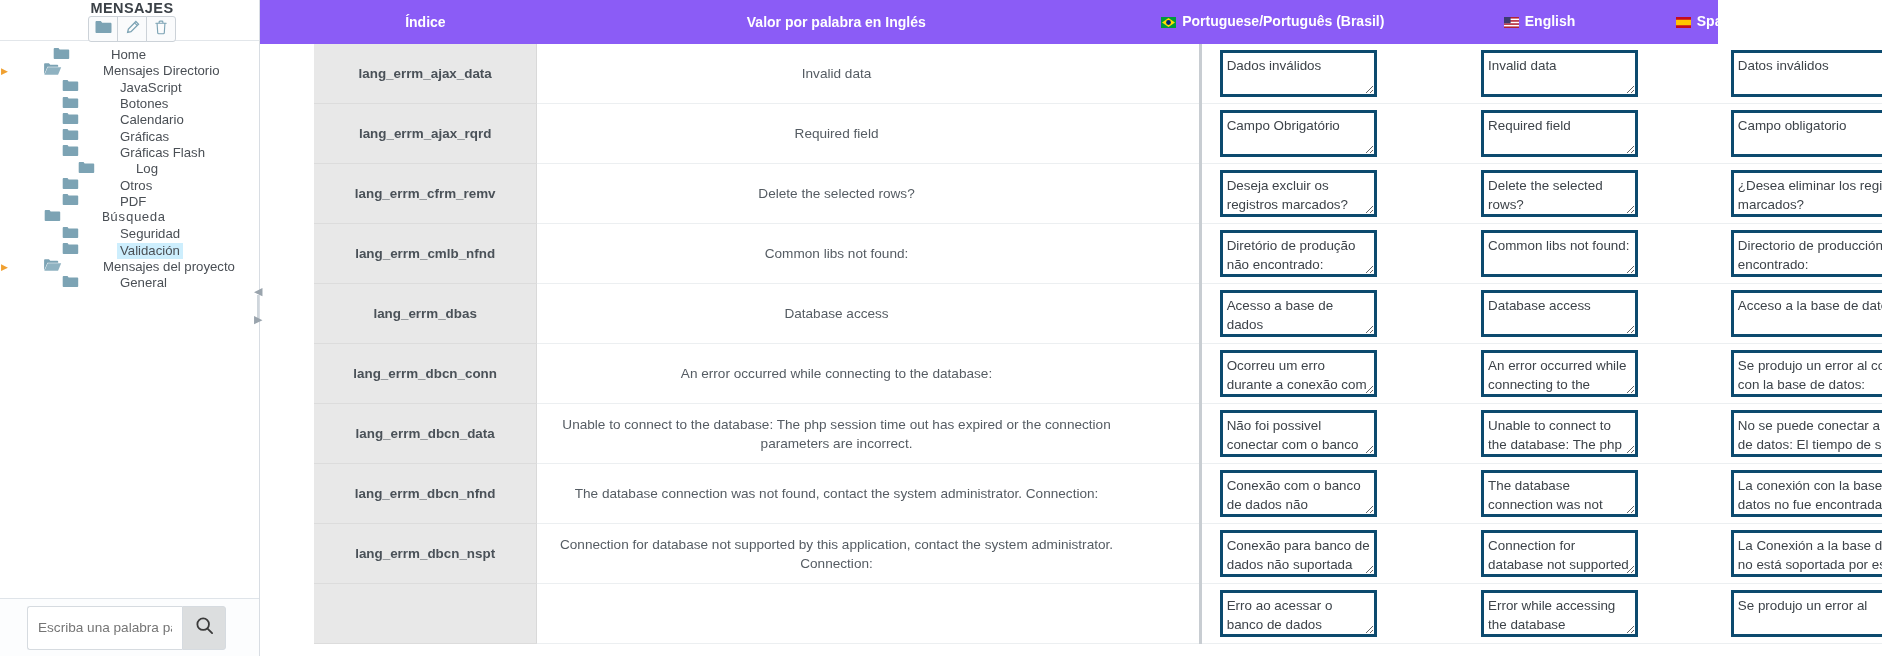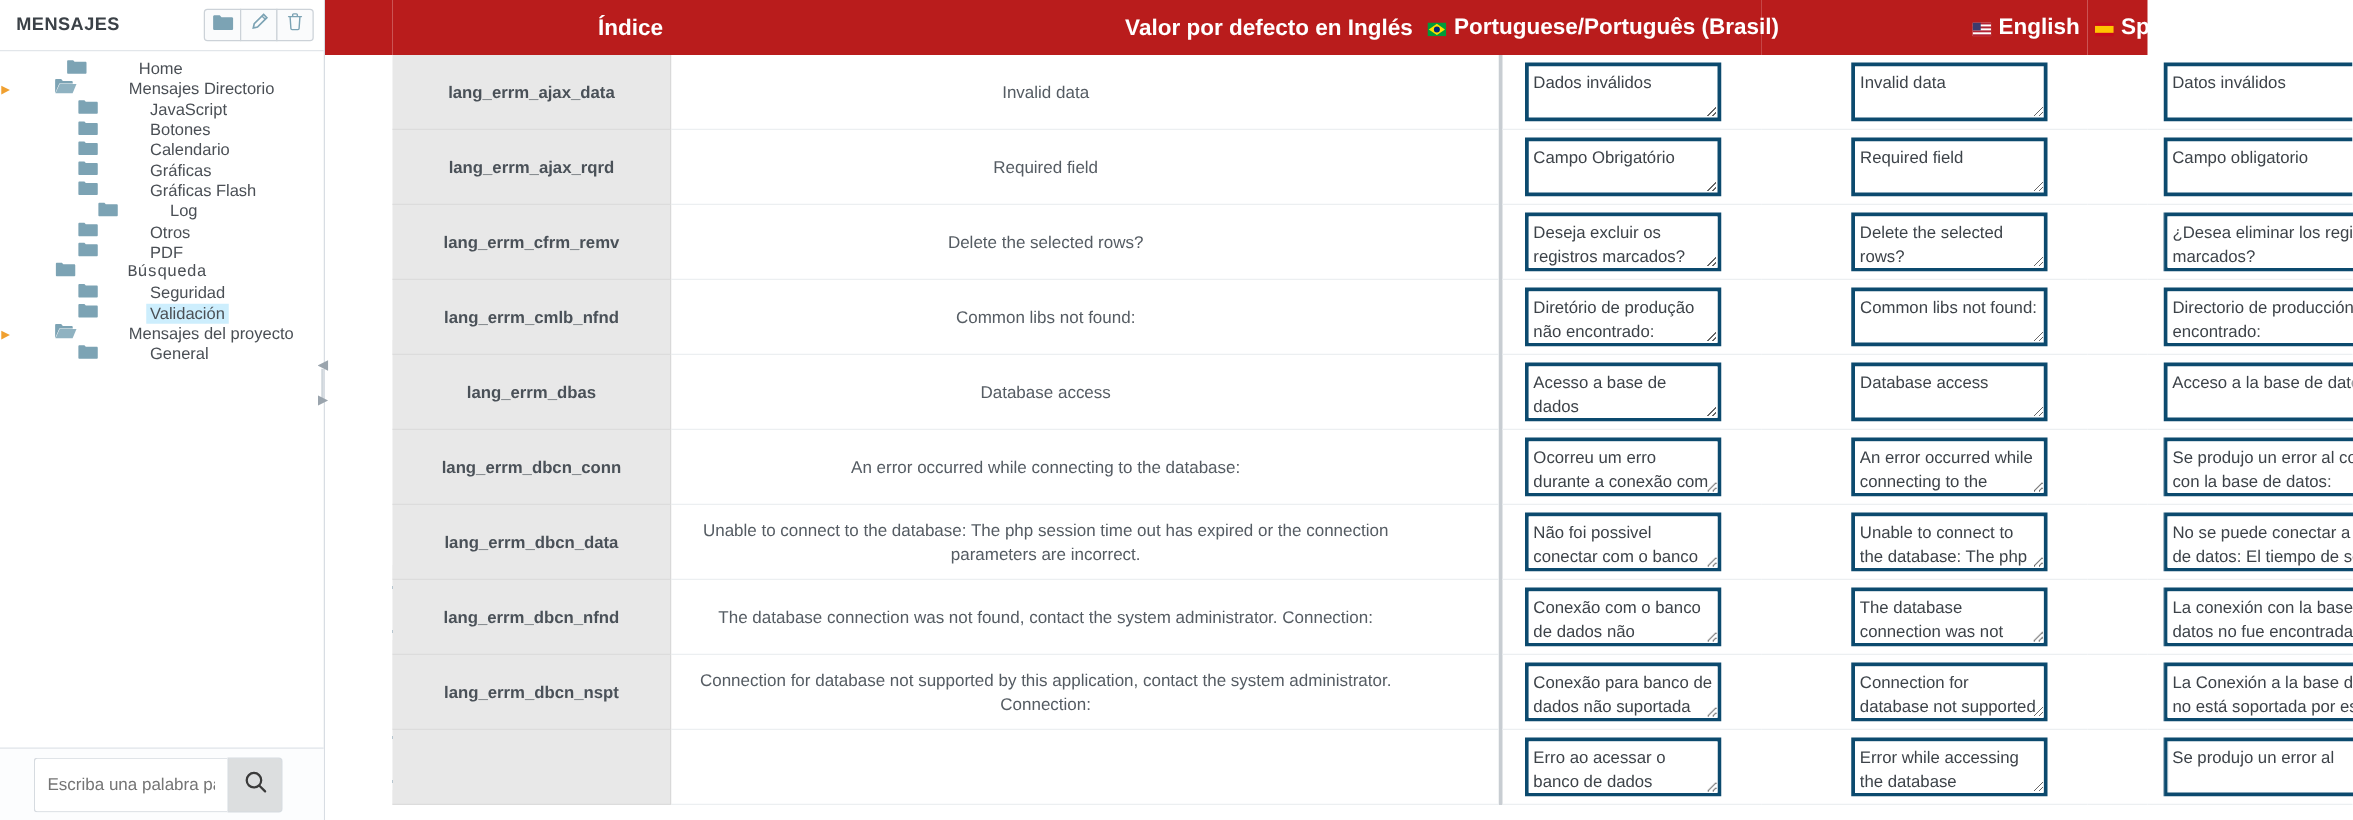--- a/index.html
+++ b/index.html
@@ -20,20 +20,21 @@
     display: flex; flex-direction: column;
     position: relative;
     flex: 0 0 260px;
   }
   .sb-header {
     height: 41px;
     display: flex; align-items: center; justify-content: space-between;
     padding: 0 8px 0 13px;
     border-bottom: 1px solid #e2e6ea;
     background: #fff;
+    flex-direction: column;
   }
   .sb-title {
     font-size: 14.5px; font-weight: bold; color: #3b4147;
     letter-spacing: .4px;
   }
   .sb-actions { display: flex; gap: 0; }
   .sb-btn {
     width: 30px; height: 26px;
     border: 1px solid #ccd2d8;
     background: #fafbfc;
@@ -152,27 +153,27 @@
     flex: 1 1 auto;
     overflow: hidden;
     position: relative;
   }
   table.grid {
     border-collapse: collapse;
     table-layout: fixed;
     width: 1778px;
   }
   table.grid th {
-    background: #b91c1c;
+    background: #8b5cf6;
     color: #ffffff;
-    font-size: 18px;
+    font-size: 14px;
     font-weight: bold;
     height: 44px;
     padding: 0 6px;
-    text-align: right;
+    text-align: center;
     vertical-align: middle;
     white-space: nowrap;
   }
   table.grid th .flag { margin-right: 6px; vertical-align: -2px; display:inline-block; }
 
   td.idx {
     background: #e8e8e8;
     color: #4a5158;
     font-size: 13.4px;
     font-weight: bold;
@@ -410,21 +411,21 @@
             <col class="c-pt">
           <col class="c-gap3">
             <col class="c-en">
           <col class="c-gap4">
             <col class="c-es">
         </colgroup>
         <thead>
           <tr>
             <th></th>
             <th>Índice</th>
-            <th>Valor por defecto en Inglés</th>
+            <th>Valor por palabra en Inglés</th>
             <th colspan="2">
               <span class="flag">
                 <svg width="15" height="11" viewBox="0 0 15 11">
                   <rect width="15" height="11" fill="#009b3a"></rect>
                   <path d="M7.5 1L14 5.5 7.5 10 1 5.5z" fill="#fedf00"></path>
                   <circle cx="7.5" cy="5.5" r="2.4" fill="#002776"></circle>
                 </svg>
               </span><span>Portuguese/Português (Brasil)</span>
             </th>
             <th colspan="2">

